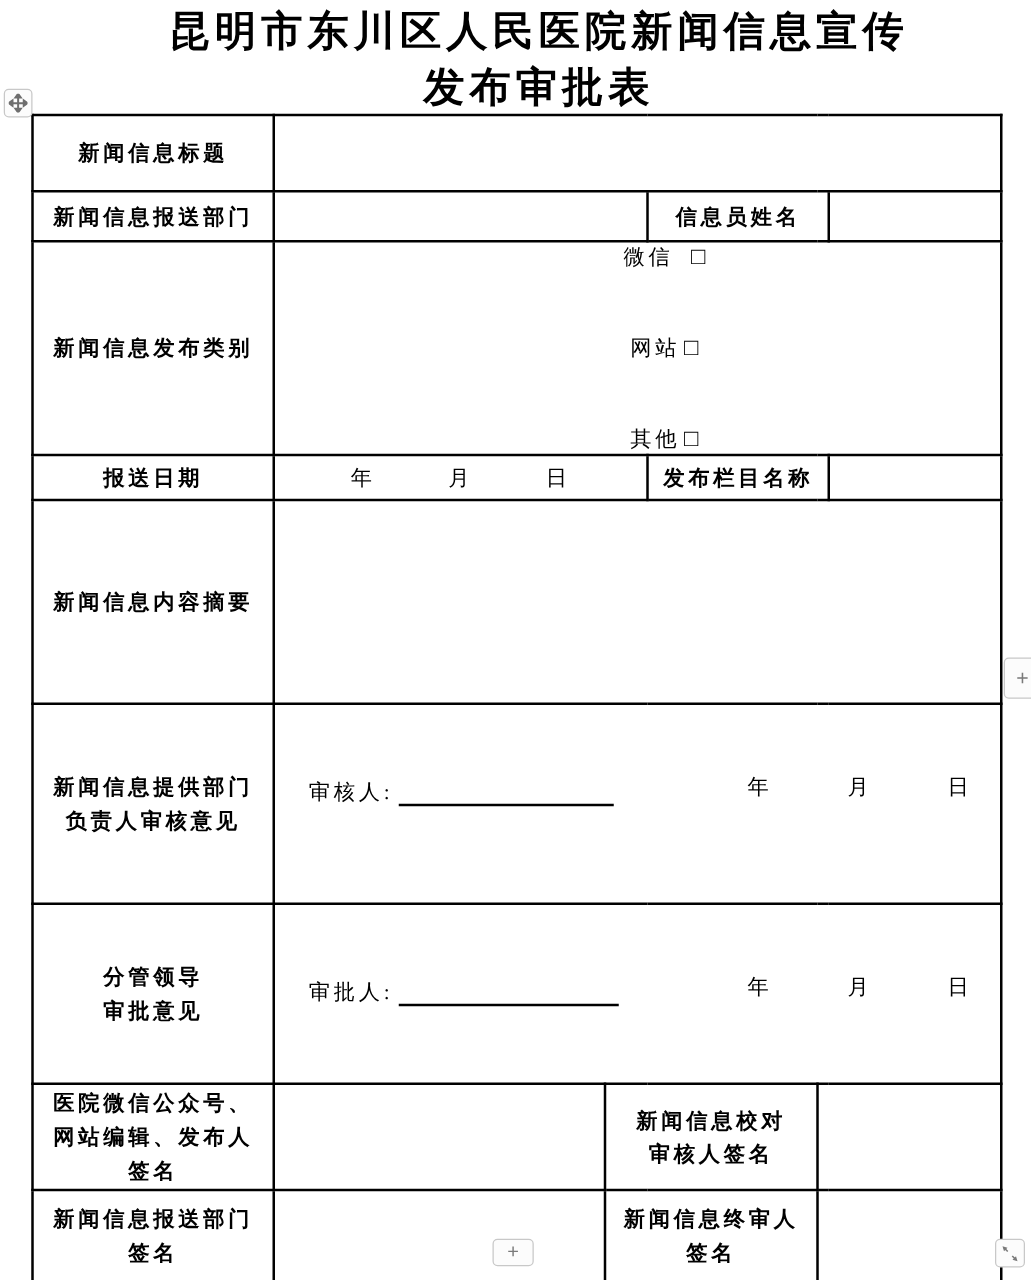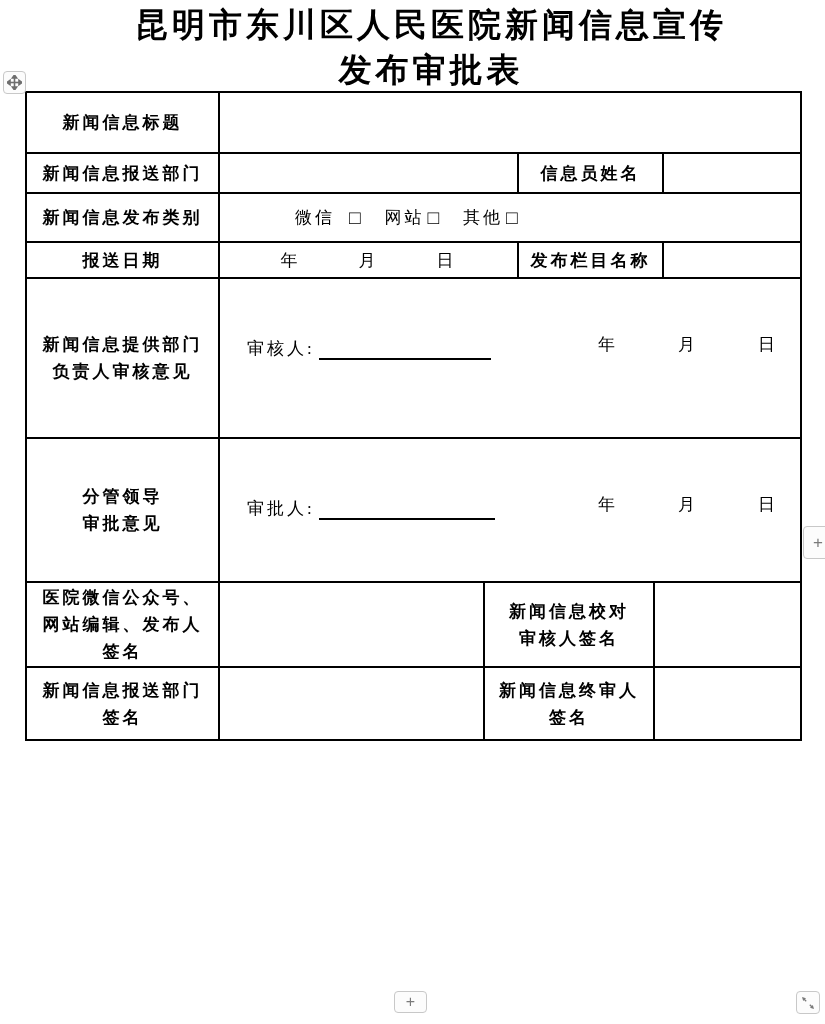--- a/index.html
+++ b/index.html
@@ -26,21 +26,21 @@
     border:2px solid #000;
     font-size:17px; letter-spacing:3px; color:#000;
     text-align:center; vertical-align:middle; padding:0;
   }
   td.lbl { line-height:27px;font-weight:bold; }
   td.multi { white-space:pre-line; }
   td.fill { background:#fff; }
   
   .opts {
     display:flex; align-items:center; justify-content:flex-start;
-    padding-left:75px; gap:24px;
+    padding-left:43px; gap:50px;flex-direction:column;
   }
   .opt { display:flex; align-items:center; white-space:nowrap; }
   .opt .box { letter-spacing:0; font-size:19px; margin-left:3px; }
   .opt.wechat .box { margin-left:14px; }
   
   .date-mid { display:flex; justify-content:center; align-items:center; gap:58px; }
   .date-right { display:flex; align-items:center; gap:60px; }
   
   td.sign-cell { vertical-align:bottom; }
   .sign-line {
@@ -125,20 +125,24 @@
       <div class="date-mid">
         <span>年</span>
         <span>月</span>
         <span>日</span>
       </div>
     </td>
     <td class="lbl" colspan="2">发布栏目名称</td>
     <td class="fill"></td>
   </tr>
 
+  <tr style="height:163px">
+    <td class="lbl">新闻信息内容摘要</td>
+    <td class="fill" colspan="5"></td>
+  </tr>
 
   <tr style="height:160px">
     <td class="lbl multi">新闻信息提供部门
 负责人审核意见</td>
     <td class="sign-cell" colspan="5">
       <div class="sign-line pad-b-24">
         <span class="who">
           <span>审核人:</span>
           <span class="underline u-172"></span>
         </span>

